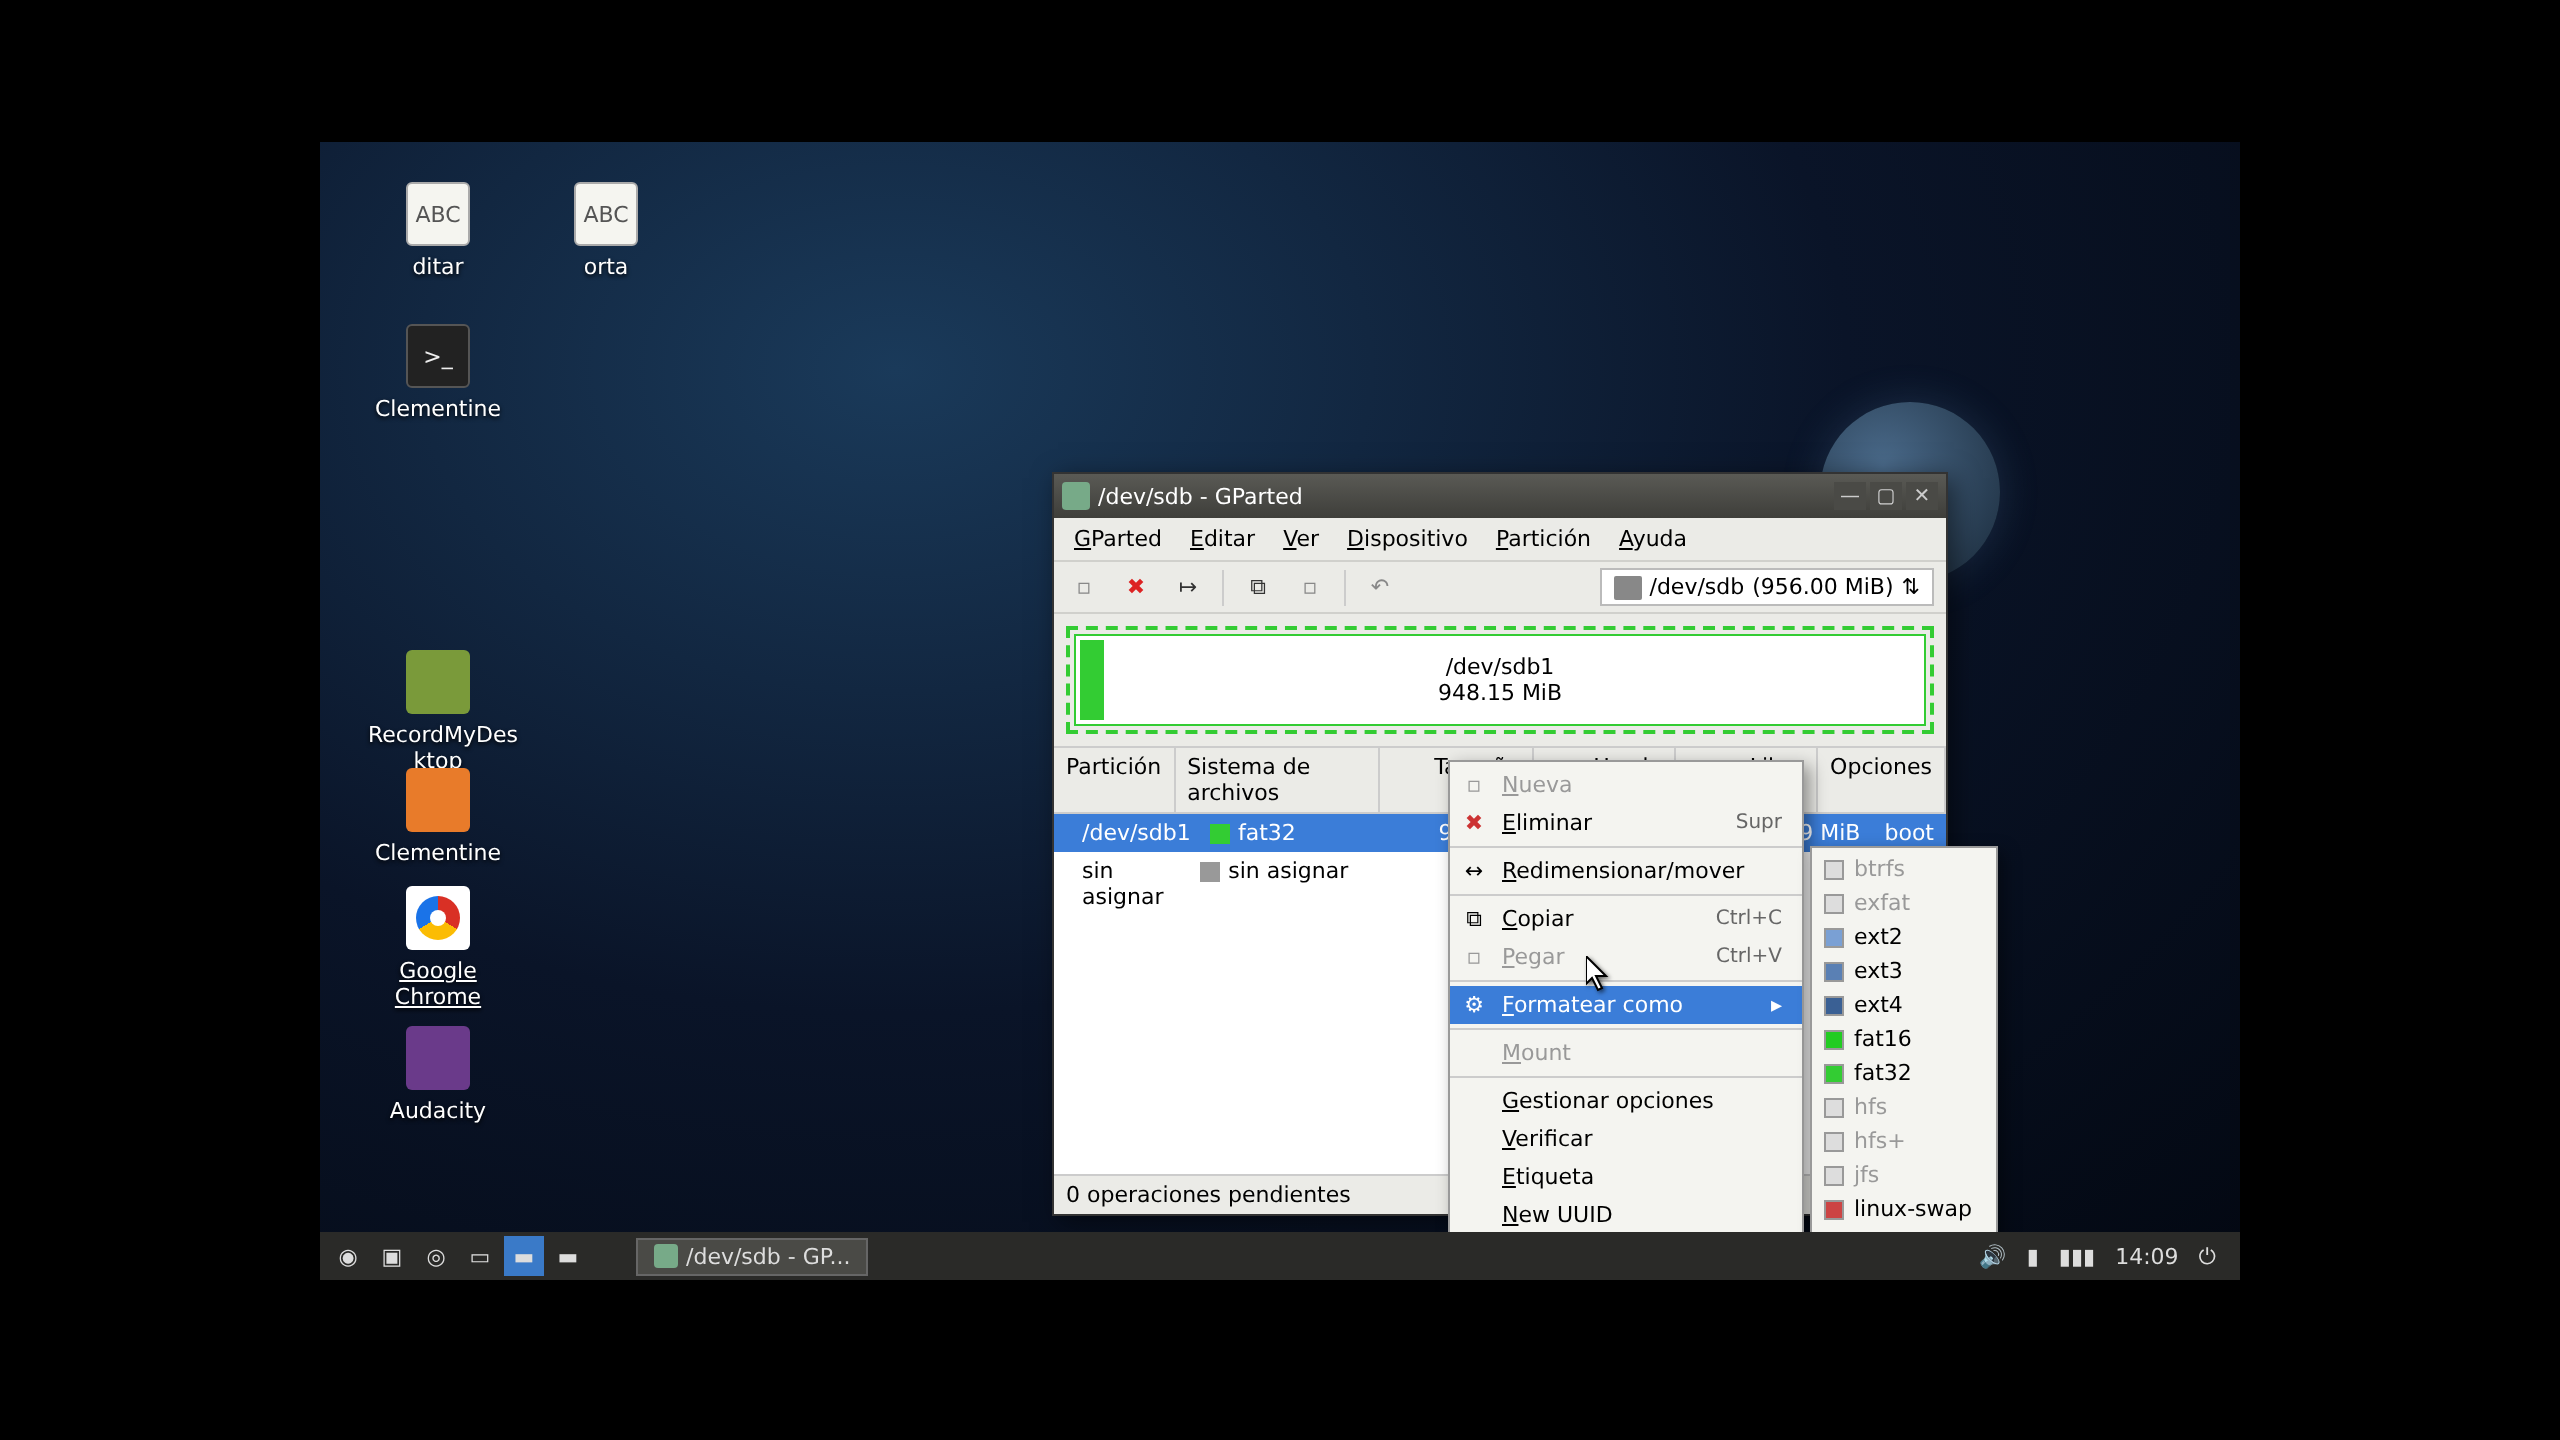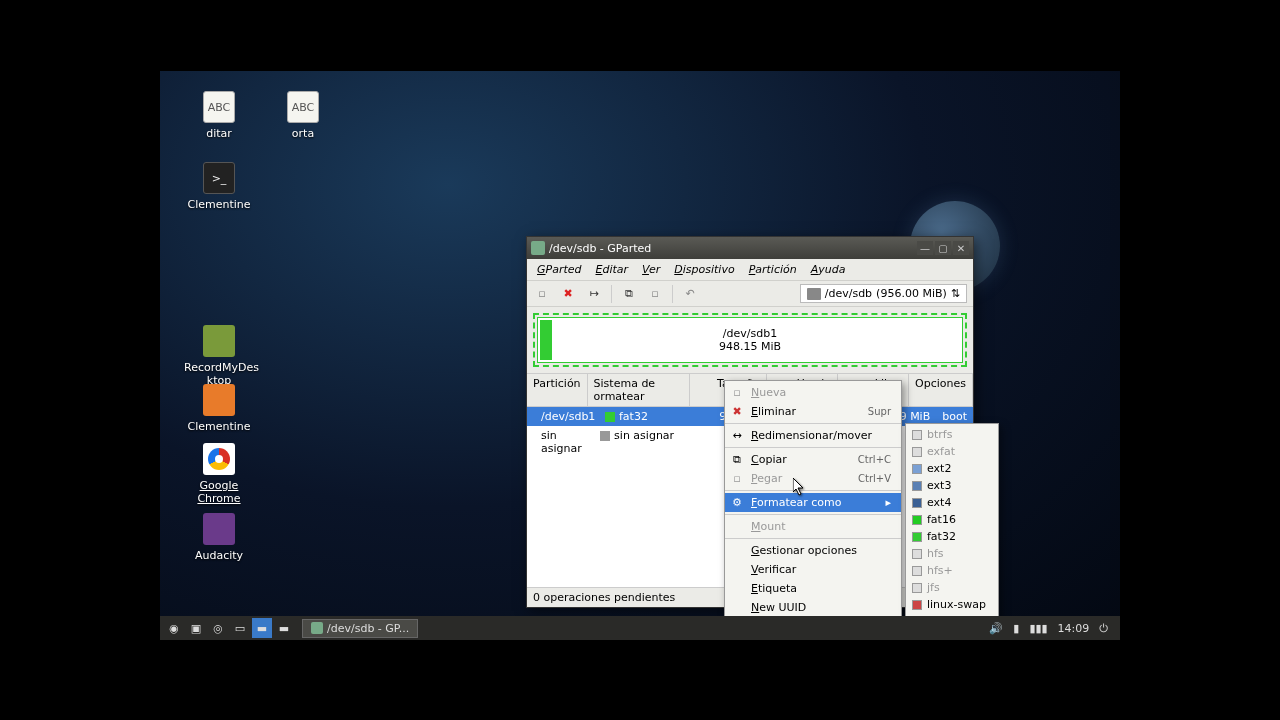--- a/index.html
+++ b/index.html
@@ -9,21 +9,21 @@
 .desk-icon{position:absolute;width:70px;text-align:center;color:#fff;cursor:pointer;}
 .desk-icon .box{width:32px;height:32px;margin:0 auto 4px;display:flex;align-items:center;justify-content:center;font-size:11px;border-radius:3px;}
 .di-file{background:#f5f5f0;color:#555;border:1px solid #aaa;}
 .di-term{background:#222;color:#eee;border:1px solid #555;}
 .desk-icon span{text-shadow:0 1px 2px #000;line-height:1.2;display:block;}
 .win{position:absolute;left:366px;top:165px;width:448px;background:#ebebe7;border:1px solid #333;box-shadow:3px 3px 12px rgba(0,0,0,.5);}
 .titlebar{background:linear-gradient(#5a5a55,#3e3e3a);color:#fff;height:22px;display:flex;align-items:center;padding:0 4px;}
 .titlebar .ico{width:14px;height:14px;background:#7a8;border-radius:2px;margin-right:4px;}
 .winbtns{margin-left:auto;display:flex;gap:2px;}
 .winbtns div{width:16px;height:14px;background:#4a4a46;color:#ccc;display:flex;align-items:center;justify-content:center;font-size:10px;cursor:pointer;}
-.menubar{background:#ebebe7;border-bottom:1px solid #d0d0cc;padding:2px 4px;display:flex;gap:2px;font-style:italic;}
+.menubar{background:#ebebe7;border-bottom:1px solid #d0d0cc;padding:2px 4px;display:flex;gap:2px;}
 .menubar span{padding:2px 6px;cursor:pointer;}
 .toolbar{background:#ebebe7;border-bottom:1px solid #d0d0cc;padding:3px 6px;display:flex;align-items:center;gap:8px;}
 .tb{width:18px;height:18px;display:flex;align-items:center;justify-content:center;cursor:pointer;color:#888;}
 .tb.del{color:#d22;}
 .tb.active{color:#333;}
 .sep{width:1px;height:18px;background:#ccc;}
 .devsel{margin-left:auto;background:#fff;border:1px solid #bbb;padding:2px 6px;display:flex;align-items:center;gap:4px;cursor:pointer;}
 .devsel .hd{width:14px;height:12px;background:#888;border-radius:1px;}
 .graph{margin:6px;border:2px dashed #3c3;padding:2px;}
 .graph-in{border:1px solid #3c3;background:#fff;height:46px;display:flex;align-items:center;justify-content:center;flex-direction:column;position:relative;}
@@ -42,21 +42,21 @@
 .ctx .mi.hl{background:#3b7dd8;color:#fff;}
 .ctx .mi .ic{position:absolute;left:6px;width:12px;text-align:center;}
 .ctx .mi .acc{margin-left:auto;color:#666;font-size:10px;}
 .ctx .mi .sub{margin-left:auto;}
 .ctx hr{border:none;border-top:1px solid #ccc;margin:2px 0;}
 .fsmenu{left:745px;top:352px;min-width:94px;}
 .fsmenu .mi{padding:2px 8px 2px 6px;}
 .fsmenu .sw{width:10px;height:10px;margin-right:5px;border:1px solid #999;}
 .taskbar{position:absolute;left:0;bottom:0;width:100%;height:24px;background:#2a2a28;display:flex;align-items:center;padding:0 4px;color:#ddd;}
 .taskbar .tbtn{width:20px;height:20px;display:flex;align-items:center;justify-content:center;cursor:pointer;margin-right:2px;}
-.taskbar .task{background:#4a4a46;border:1px solid #666;padding:2px 8px;display:flex;align-items:center;gap:4px;cursor:pointer;margin-left:6px;}
+.taskbar .task{background:#4a4a46;border:1px solid #666;padding:2px 8px;display:flex;align-items:center;gap:4px;cursor:pointer;margin-left:22px;}
 .tray{margin-left:auto;display:flex;align-items:center;gap:10px;padding-right:8px;}
 .cursor{position:absolute;left:633px;top:407px;width:14px;height:20px;pointer-events:none;z-index:999;}
 .cursor svg{filter:drop-shadow(1px 1px 1px rgba(0,0,0,.6));}
 u.ak{text-decoration:underline;}
 </style>
 </head>
 <body>
 
 <div class="desktop">
 
@@ -132,21 +132,21 @@
       </div>
     </div>
     <div class="graph">
       <div class="graph-in">
         <span>/dev/sdb1</span>
         <span>948.15 MiB</span>
       </div>
     </div>
     <div class="thead">
       <div class="c-part">Partición</div>
-      <div class="c-fs">Sistema de ormatear</div>
+      <div class="c-fs">Sistema de archivos</div>
       <div class="c-size">Tamaño</div>
       <div class="c-used">Usado</div>
       <div class="c-free">Libre</div>
       <div class="c-opt">Opciones</div>
     </div>
     <div id="tbody" style="background:#fff;min-height:180px;">
         <div class="row sel">
           <div class="c-part" style="padding-left:14px;">/dev/sdb1</div>
           <div class="c-fs"><span class="swatch" style="background:#3c3;"></span>fat32</div>
           <div class="c-size">948.15 MiB</div>

